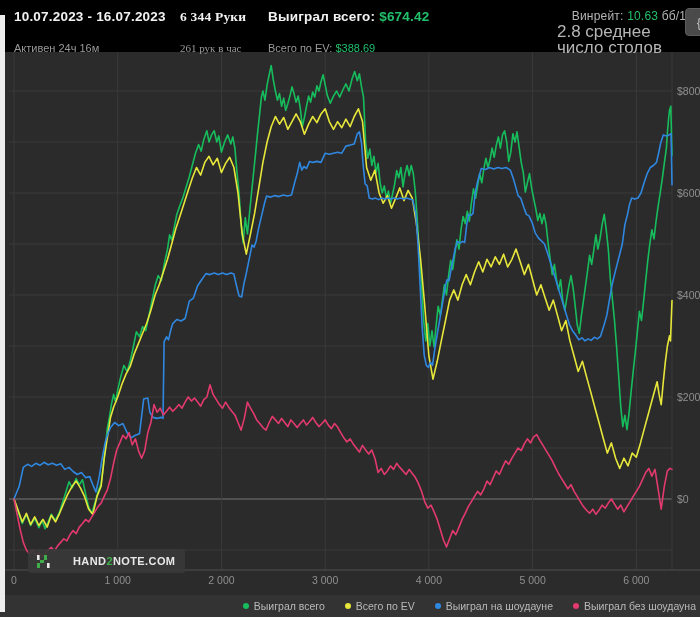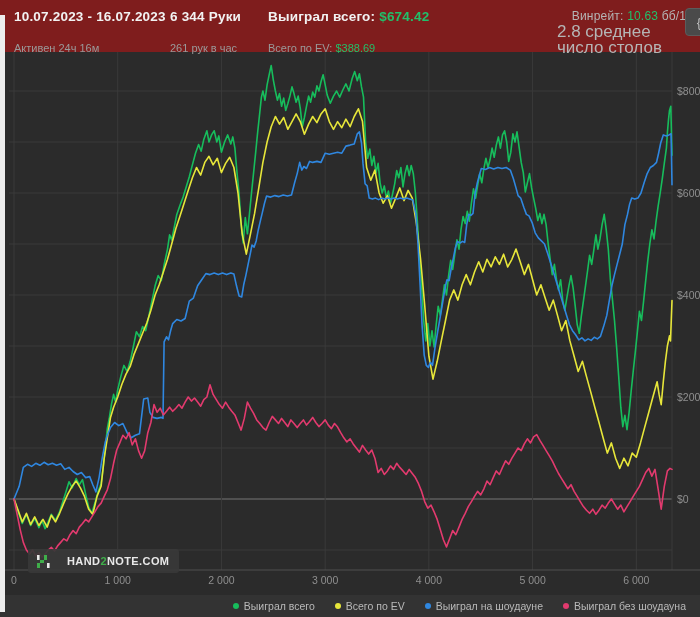--- a/index.html
+++ b/index.html
@@ -1,44 +1,44 @@
 <!DOCTYPE html>
 <html><head>
 <meta charset="utf-8">
 <style>
   html,body{margin:0;padding:0;background:#222;}
   body{width:700px;height:617px;position:relative;overflow:hidden;
        font-family:"Liberation Sans","DejaVu Sans",sans-serif;
        -webkit-font-smoothing:antialiased;}
   
-  .header{position:absolute;left:0;top:0;width:700px;height:52px;background:#7f1d1d;z-index:5;}
+  .header{position:absolute;left:0;top:0;width:700px;height:52px;background:#000000;z-index:5;}
   .hblock{position:absolute;top:8px;}
   .h-main{font-size:13.5px;font-weight:bold;color:#f2f2f2;letter-spacing:.2px;line-height:17px;}
   .h-sub{font-size:11px;color:#9a9a9a;line-height:15px;margin-top:16px;}
   .money{color:#21c06a;}
   .blk-date{left:14px;}
-  .blk-hands{left:170px;}
+  .blk-hands{left:180px;font-family:Liberation Serif, serif;}
   .blk-won{left:268px;width:195px;}
   .blk-rate{left:557px;}
   .blk-rate .h-main{font-size:12px;font-weight:normal;color:#b5b5b5;line-height:16px;text-align:right;}
   .blk-rate .h-sub{font-size:17px;color:#b5b5b5;line-height:16px;margin-top:0;}
   .edge-btn{position:absolute;top:8px;right:-13px;width:26px;height:26px;background:#4a4a4a;
             border:1px solid #5c5c5c;border-radius:4px;color:#bdbdbd;font-size:13px;
             display:flex;align-items:center;justify-content:center;}
   
   .chart-wrap{position:absolute;left:0;top:52px;width:700px;height:543px;background:#2b2b2b;}
   svg{display:block;}
   
   .logo-box{position:absolute;left:28px;top:549px;height:24px;padding:0 10px 0 8px;z-index:4;
-            background:rgba(56,56,56,.92);border-radius:3px;display:flex;align-items:center;gap:16px;}
+            background:rgba(56,56,56,.92);border-radius:3px;display:flex;align-items:center;gap:22px;}
   .logo-text{font-size:11px;font-weight:bold;color:#e9e9e9;letter-spacing:.4px;}
   .logo-text .accent{color:#3fae4a;}
   
   .legend{position:absolute;left:0;top:595px;width:700px;height:22px;background:#333;z-index:5;
-          display:flex;align-items:center;justify-content:flex-end;gap:20px;padding-right:14px;box-sizing:border-box;}
+          display:flex;align-items:center;justify-content:flex-end;gap:20px;padding-right:4px;box-sizing:border-box;}
   .legend-item{display:flex;align-items:center;gap:5px;cursor:pointer;}
   .legend-dot{width:6px;height:6px;border-radius:50%;display:inline-block;}
   .legend-label{font-size:10.5px;color:#b9b9b9;}
   
   .win-edge{position:absolute;left:0;top:15px;width:5px;height:597px;background:#ededed;z-index:8;}
 </style>
 </head>
 <body>
 
 <div class="header">

